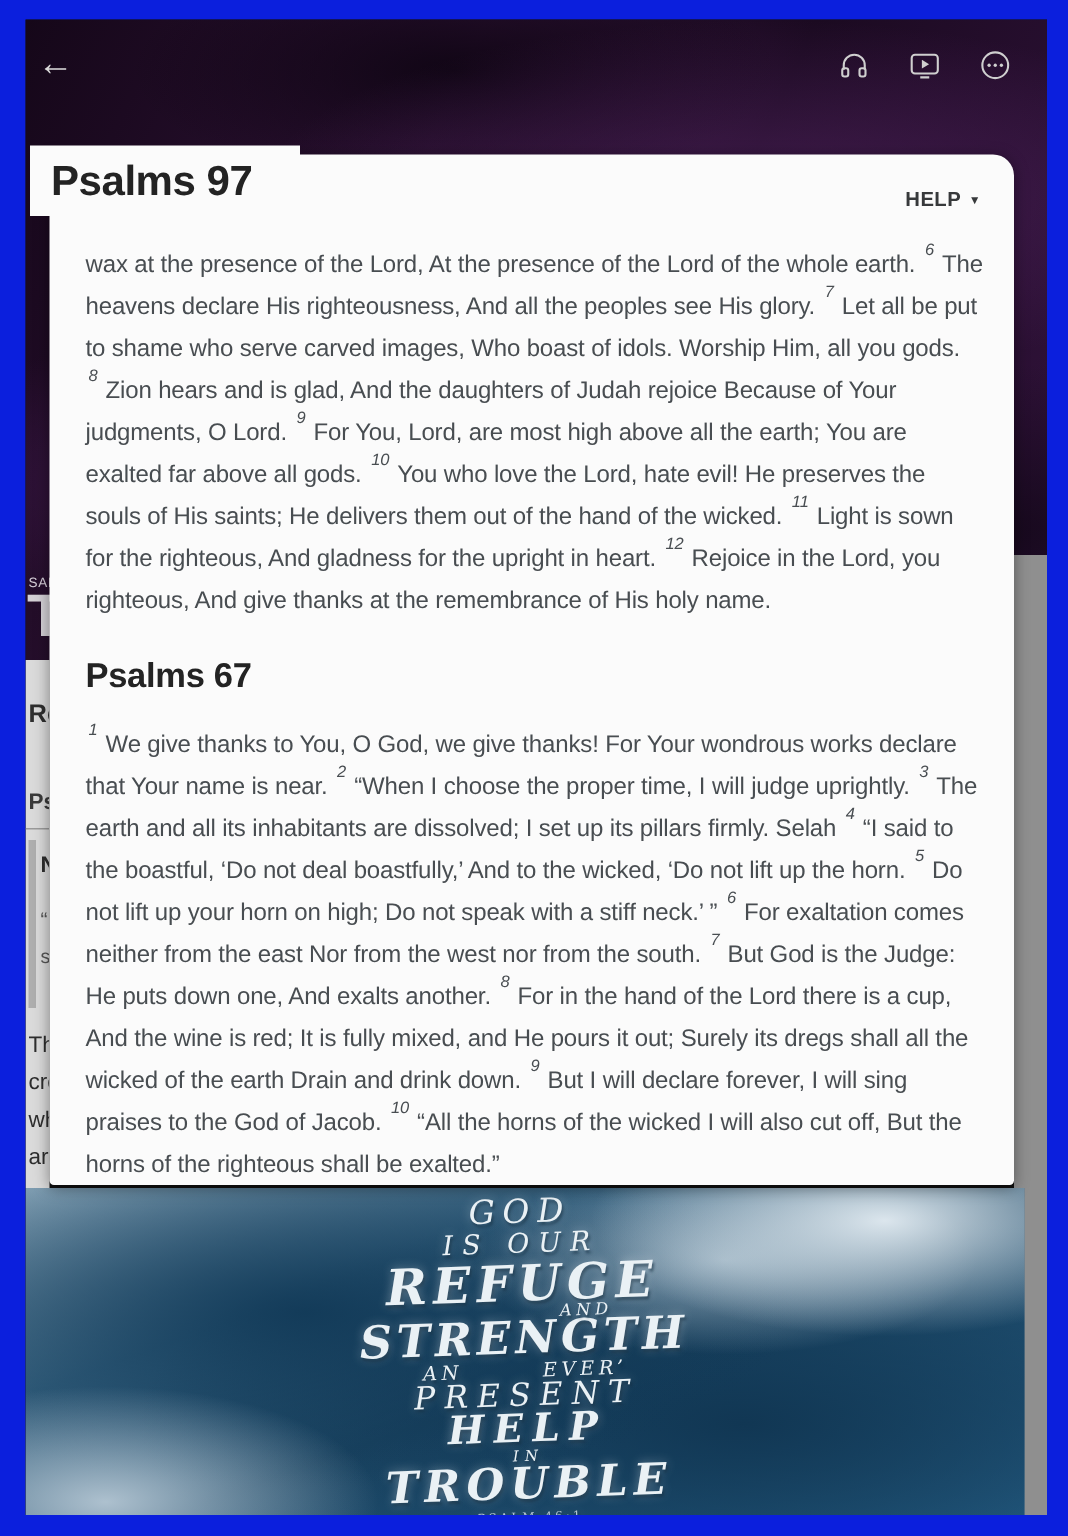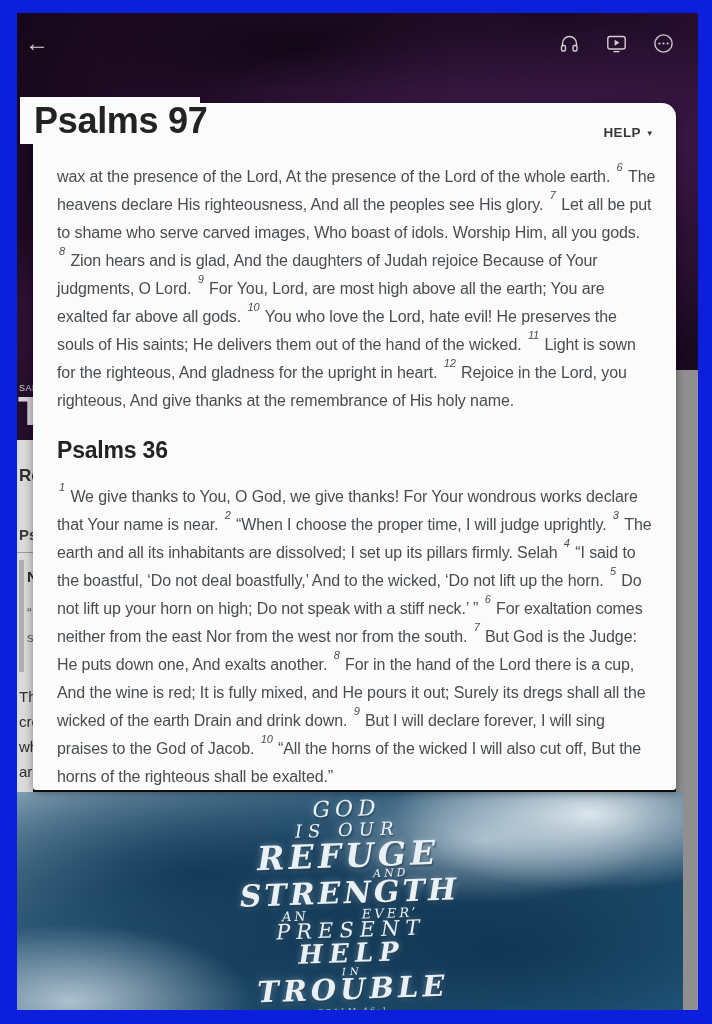--- a/index.html
+++ b/index.html
@@ -59,21 +59,21 @@
   .icon20{width:21px;height:21px;display:block;}
   .icon20 *{stroke:#cfcfcf;fill:none;stroke-width:1.4;}
   .icon20 .fillme{fill:#cfcfcf;stroke:none;}
 
   
   .title-tab{
     position:absolute;left:3px;top:84px;width:180px;height:47px;
     background:#fbfbfb;z-index:4;display:flex;align-items:center;
   }
   .title-tab h1{
-    margin:0 0 0 14px;font-size:36px;color:#232323;letter-spacing:-.3px;
+    margin:0 0 0 14px;font-size:28px;color:#232323;letter-spacing:-.3px;
     font-weight:bold;white-space:nowrap;
   }
   .card{
     position:absolute;left:16px;top:90px;width:643px;height:687px;
     background:#fbfbfb;border-radius:0 14px 3px 3px;z-index:3;
     box-shadow:0 2px 10px rgba(0,0,0,.4);
     overflow:hidden;
   }
   .version-picker{
     position:absolute;top:22px;right:22px;font-size:13.5px;font-weight:bold;
@@ -184,21 +184,21 @@
     <h1>Psalms 97</h1>
   </div>
 
   <div class="card">
     <div class="version-picker">
       <span>HELP</span>
       <span class="caret">▼</span>
     </div>
     <div class="scripture">
       <p>wax at the presence of the Lord, At the presence of the Lord of the whole earth. <sup>6</sup>&nbsp;The heavens declare His righteousness, And all the peoples see His glory. <sup>7</sup>&nbsp;Let all be put to shame who serve carved images, Who boast of idols. Worship Him, all you gods. <sup>8</sup>&nbsp;Zion hears and is glad, And the daughters of Judah rejoice Because of Your judgments, O Lord. <sup>9</sup>&nbsp;For You, Lord, are most high above all the earth; You are exalted far above all gods. <sup>10</sup>&nbsp;You who love the Lord, hate evil! He preserves the souls of His saints; He delivers them out of the hand of the wicked. <sup>11</sup>&nbsp;Light is sown for the righteous, And gladness for the upright in heart. <sup>12</sup>&nbsp;Rejoice in the Lord, you righteous, And give thanks at the remembrance of His holy name. </p>
-      <h2 class="chapter-heading">Psalms 36</h2>
+      <h2 class="chapter-heading">Psalms 67</h2>
       <p><sup>1</sup>&nbsp;We give thanks to You, O God, we give thanks! For Your wondrous works declare that Your name is near. <sup>2</sup>&nbsp;“When I choose the proper time, I will judge uprightly. <sup>3</sup>&nbsp;The earth and all its inhabitants are dissolved; I set up its pillars firmly. Selah <sup>4</sup>&nbsp;“I said to the boastful, ‘Do not deal boastfully,’ And to the wicked, ‘Do not lift up the horn. <sup>5</sup>&nbsp;Do not lift up your horn on high; Do not speak with a stiff neck.’ ” <sup>6</sup>&nbsp;For exaltation comes neither from the east Nor from the west nor from the south. <sup>7</sup>&nbsp;But God is the Judge: He puts down one, And exalts another. <sup>8</sup>&nbsp;For in the hand of the Lord there is a cup, And the wine is red; It is fully mixed, and He pours it out; Surely its dregs shall all the wicked of the earth Drain and drink down. <sup>9</sup>&nbsp;But I will declare forever, I will sing praises to the God of Jacob. <sup>10</sup>&nbsp;“All the horns of the wicked I will also cut off, But the horns of the righteous shall be exalted.” </p>
     </div>
   </div>
 
   <div class="artwork">
     <div class="art-text">
       <div class="al al-god">GOD</div>
       <div class="al al-isour">IS OUR</div>
       <div class="al al-refuge">REFUGE</div>
       <div class="al al-and">AND</div>

